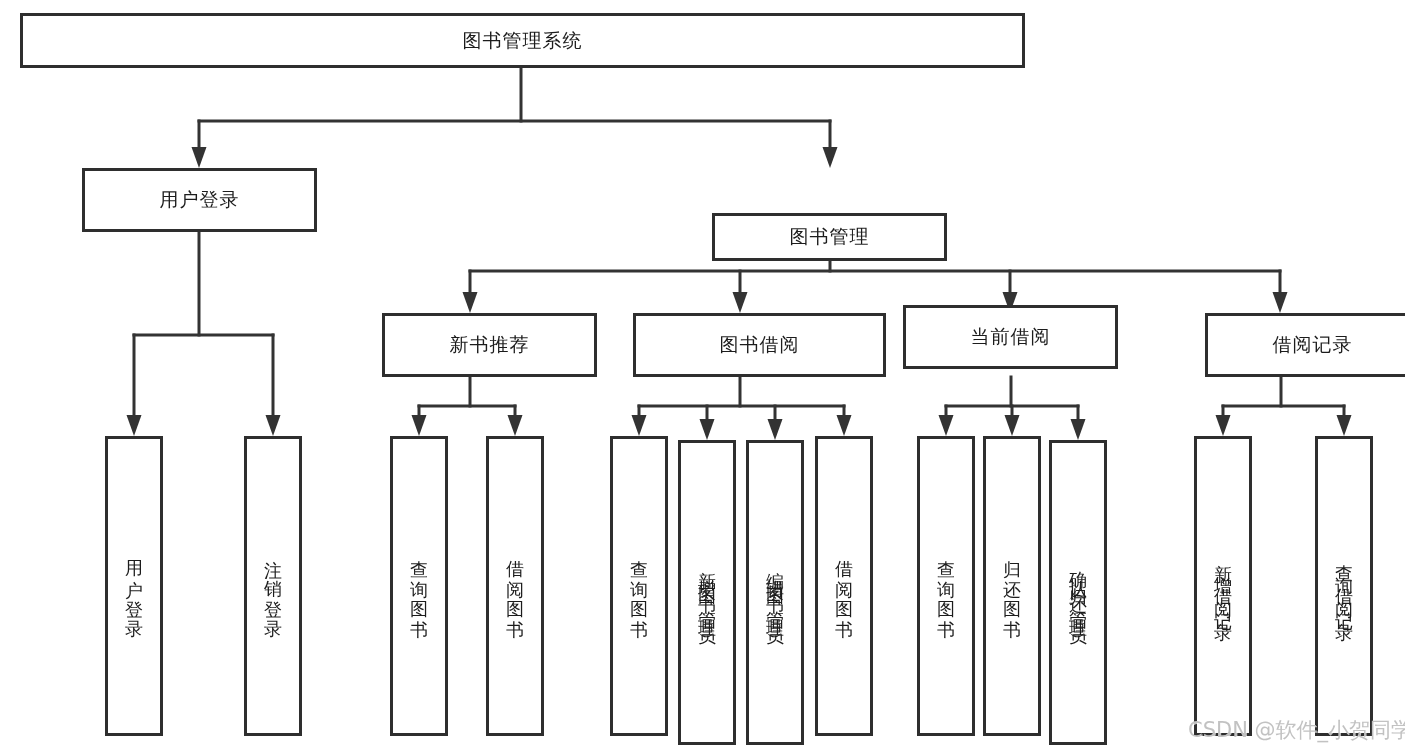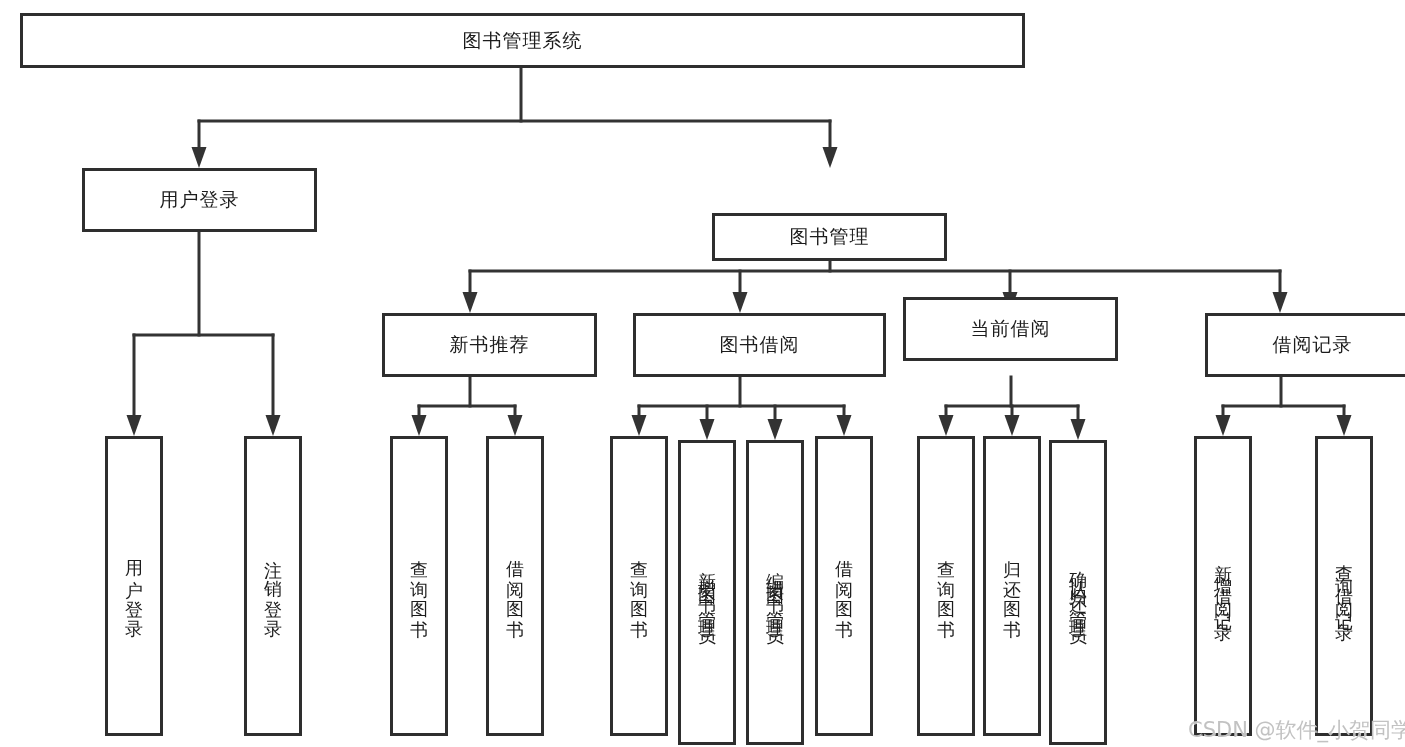--- a/index.html
+++ b/index.html
@@ -135,21 +135,21 @@
   <div class="node hnode" style="left:712px;top:168px;width:235px;height:48px;margin-top:45px;">
     <span>图书管理</span>
   </div>
 
   <div class="node hnode" style="left:382px;top:313px;width:215px;height:64px;">
     <span>新书推荐</span>
   </div>
   <div class="node hnode" style="left:633px;top:313px;width:253px;height:64px;">
     <span>图书借阅</span>
   </div>
-  <div class="node hnode" style="left:903px;top:297px;width:215px;height:64px;">
+  <div class="node hnode" style="left:903px;top:305px;width:215px;height:64px;">
     <span>当前借阅</span>
   </div>
   <div class="node hnode" style="left:1205px;top:313px;width:215px;height:64px;">
     <span>借阅记录</span>
   </div>
 
   <div class="node leaf ls4" style="left:105px;top:436px;width:58px;height:300px;">
     <span>用户登录</span>
   </div>
   <div class="node leaf ls4" style="left:244px;top:436px;width:58px;height:300px;">

